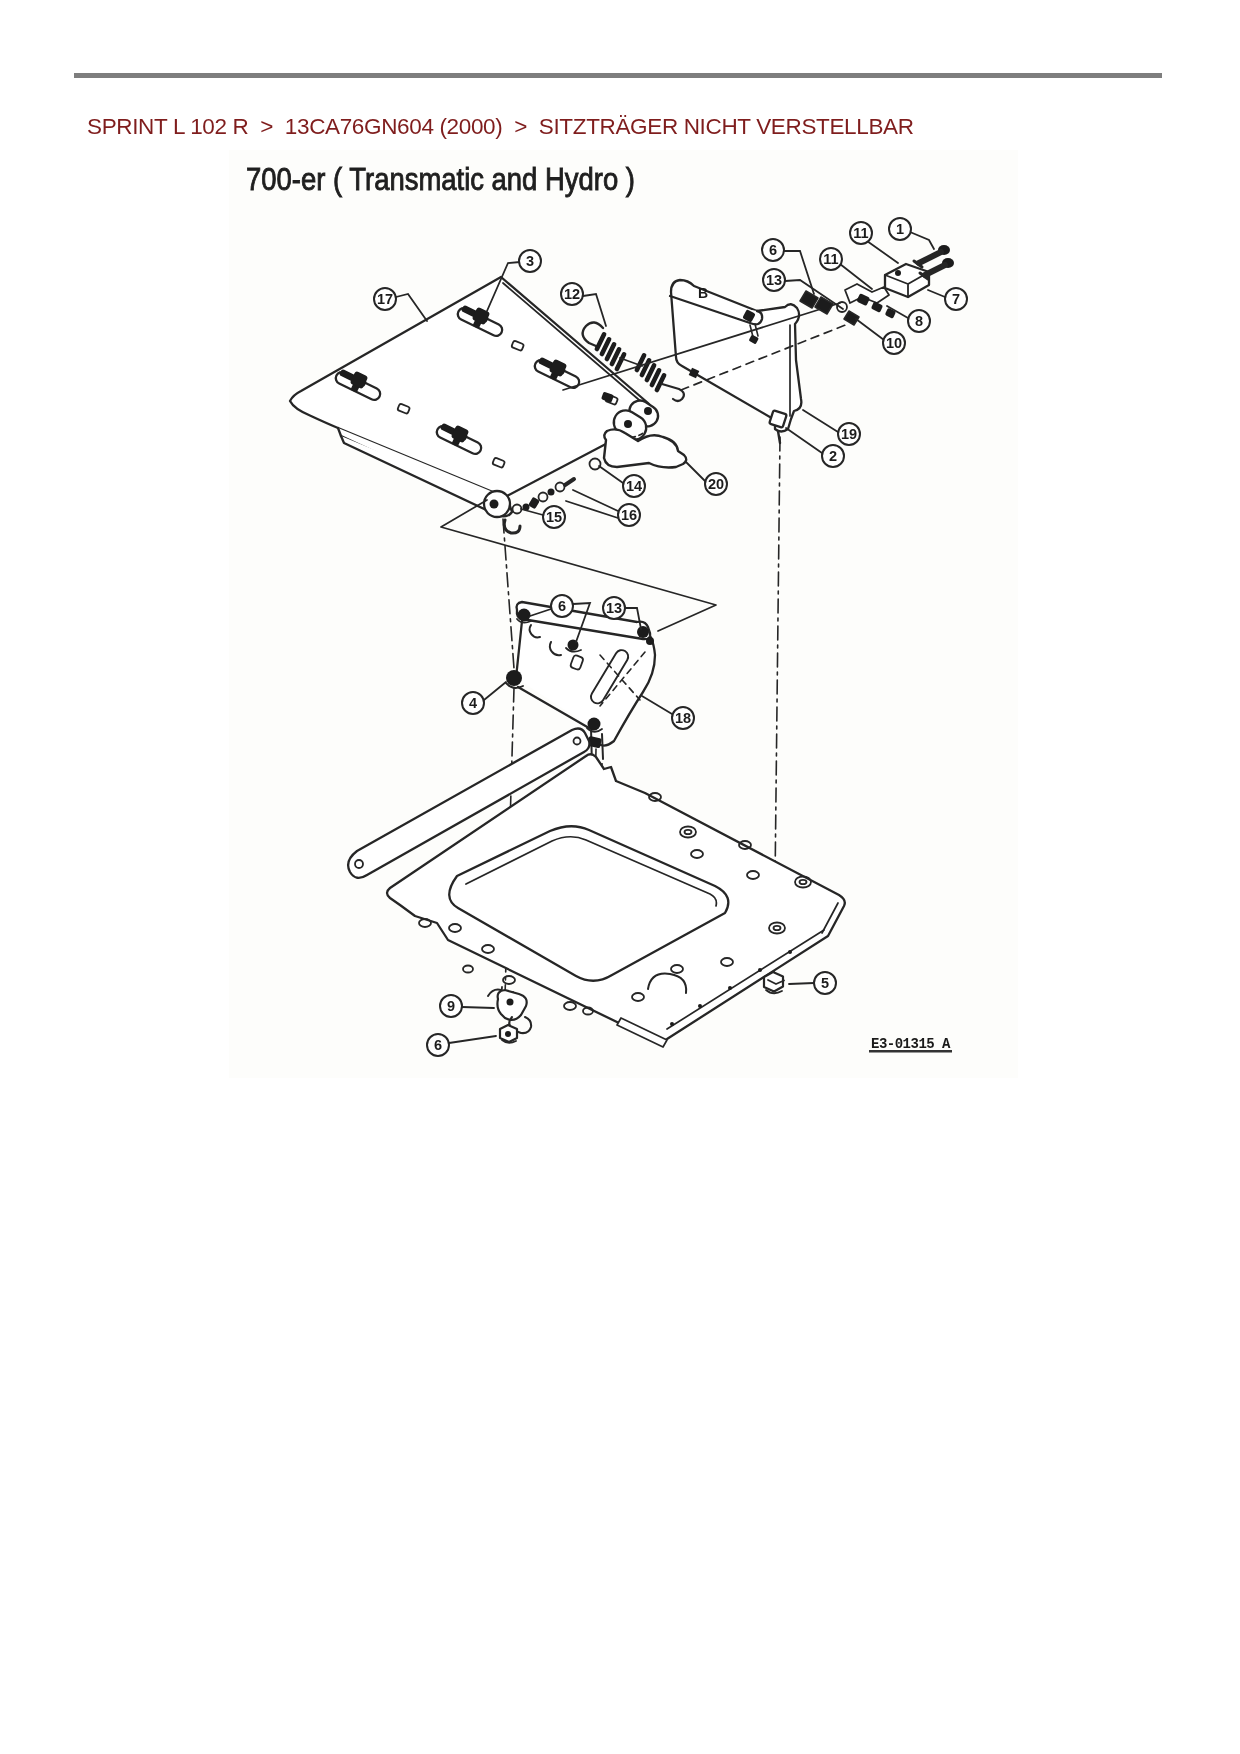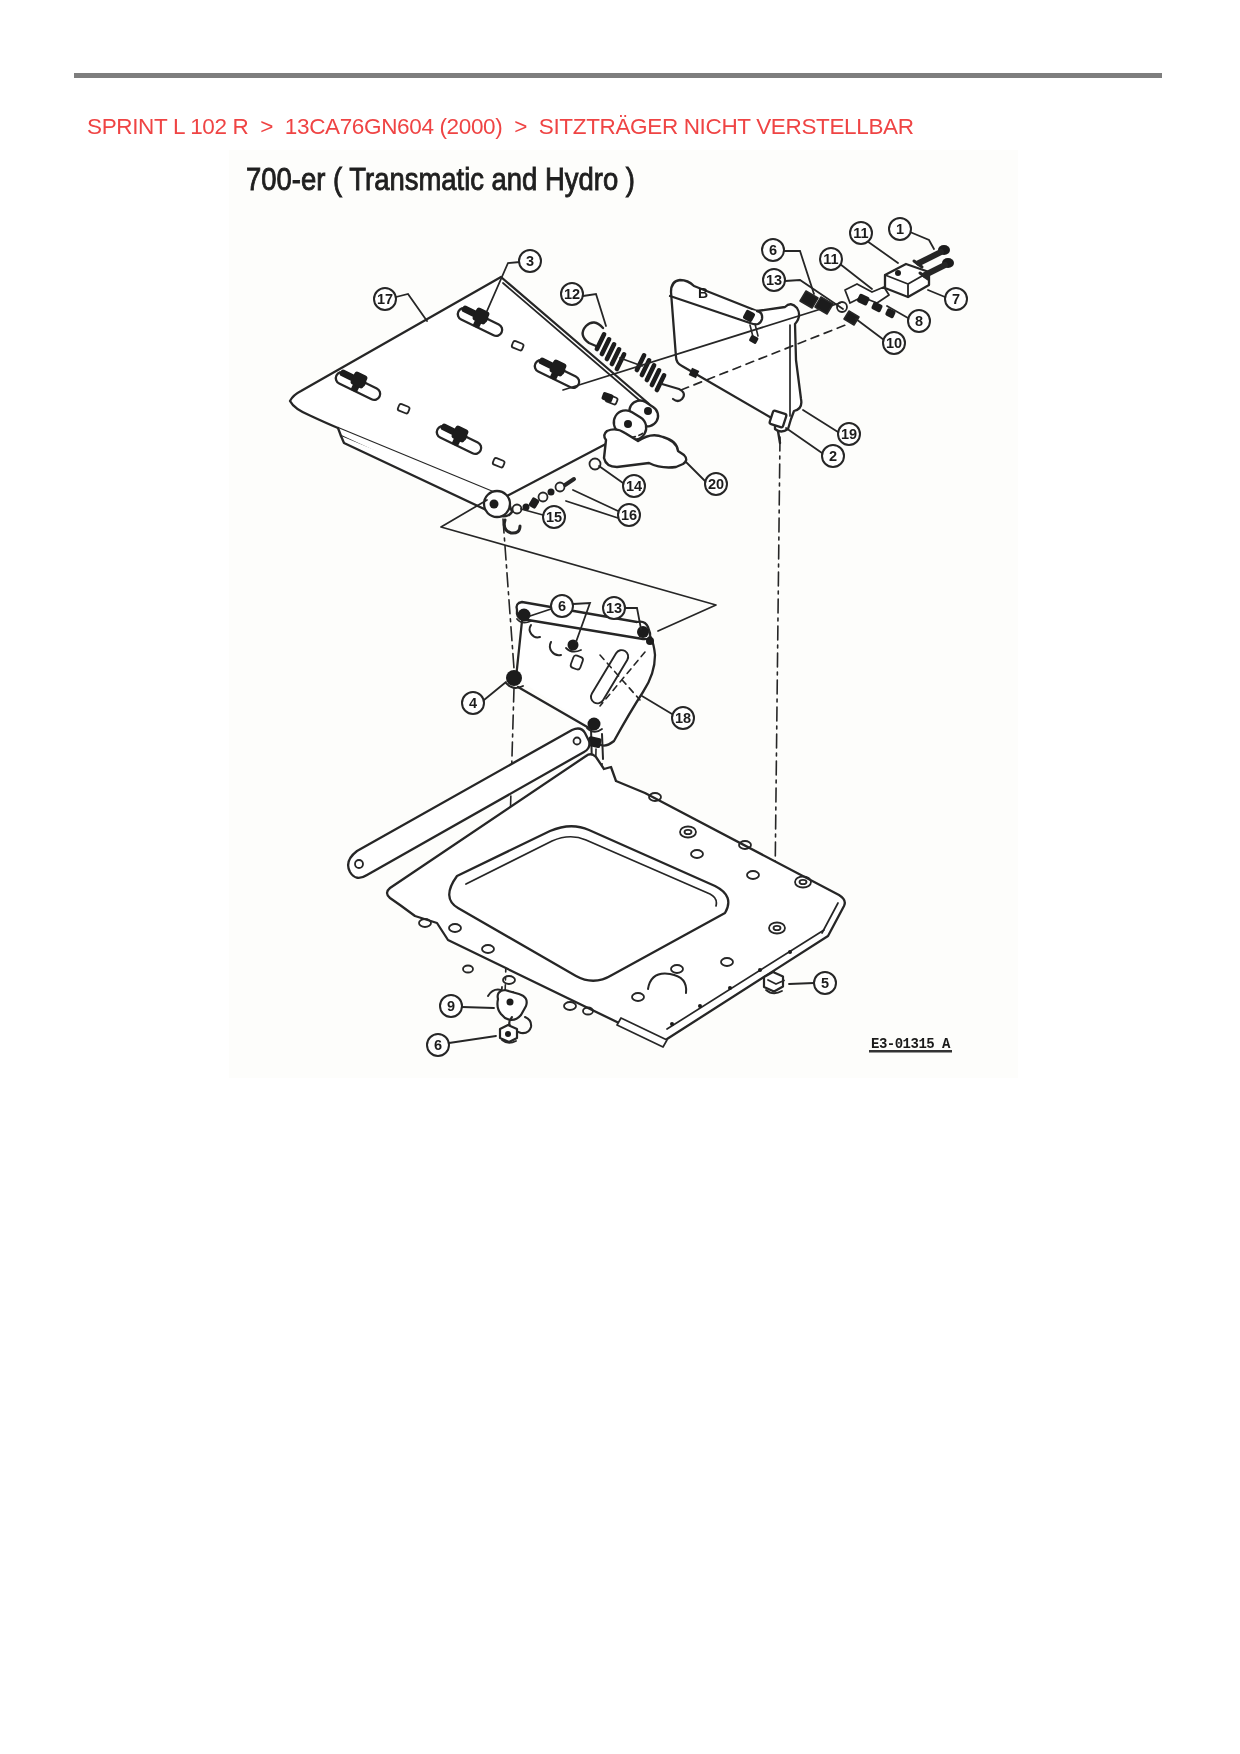--- a/index.html
+++ b/index.html
@@ -1,18 +1,18 @@
 <!DOCTYPE html>
 <html><head>
 <meta charset="utf-8">
 <style>
 html,body{margin:0;padding:0;width:1240px;height:1754px;background:#ffffff;overflow:hidden;}
 body{position:relative;font-family:"Liberation Sans",sans-serif;}
 .rule{position:absolute;left:74px;top:73px;width:1088px;height:5px;background:#7e7e7e;}
-.hdr{position:absolute;left:87px;top:114px;font-size:22.5px;color:#ef4444;letter-spacing:-0.35px;white-space:pre;}
+.hdr{position:absolute;left:87px;top:114px;font-size:22.5px;color:#7f1d1d;letter-spacing:-0.35px;white-space:pre;}
 svg{position:absolute;left:0;top:0;filter:blur(0.35px);}
 </style>
 </head>
 <body>
 <div class="rule"></div>
 <div class="hdr">SPRINT L 102 R  &gt;  13CA76GN604 (2000)  &gt;  SITZTRÄGER NICHT VERSTELLBAR</div>
 <svg width="1240" height="1754" viewBox="0 0 1240 1754">
 <rect x="229" y="150" width="789" height="928" fill="#fdfdfb"></rect>
 
 <text x="246" y="190" font-family="Liberation Sans, sans-serif" font-size="31.5" textLength="389" lengthAdjust="spacingAndGlyphs" fill="#1f1f1f" stroke="#1f1f1f" stroke-width="0.9">700-er ( Transmatic and Hydro )</text>

